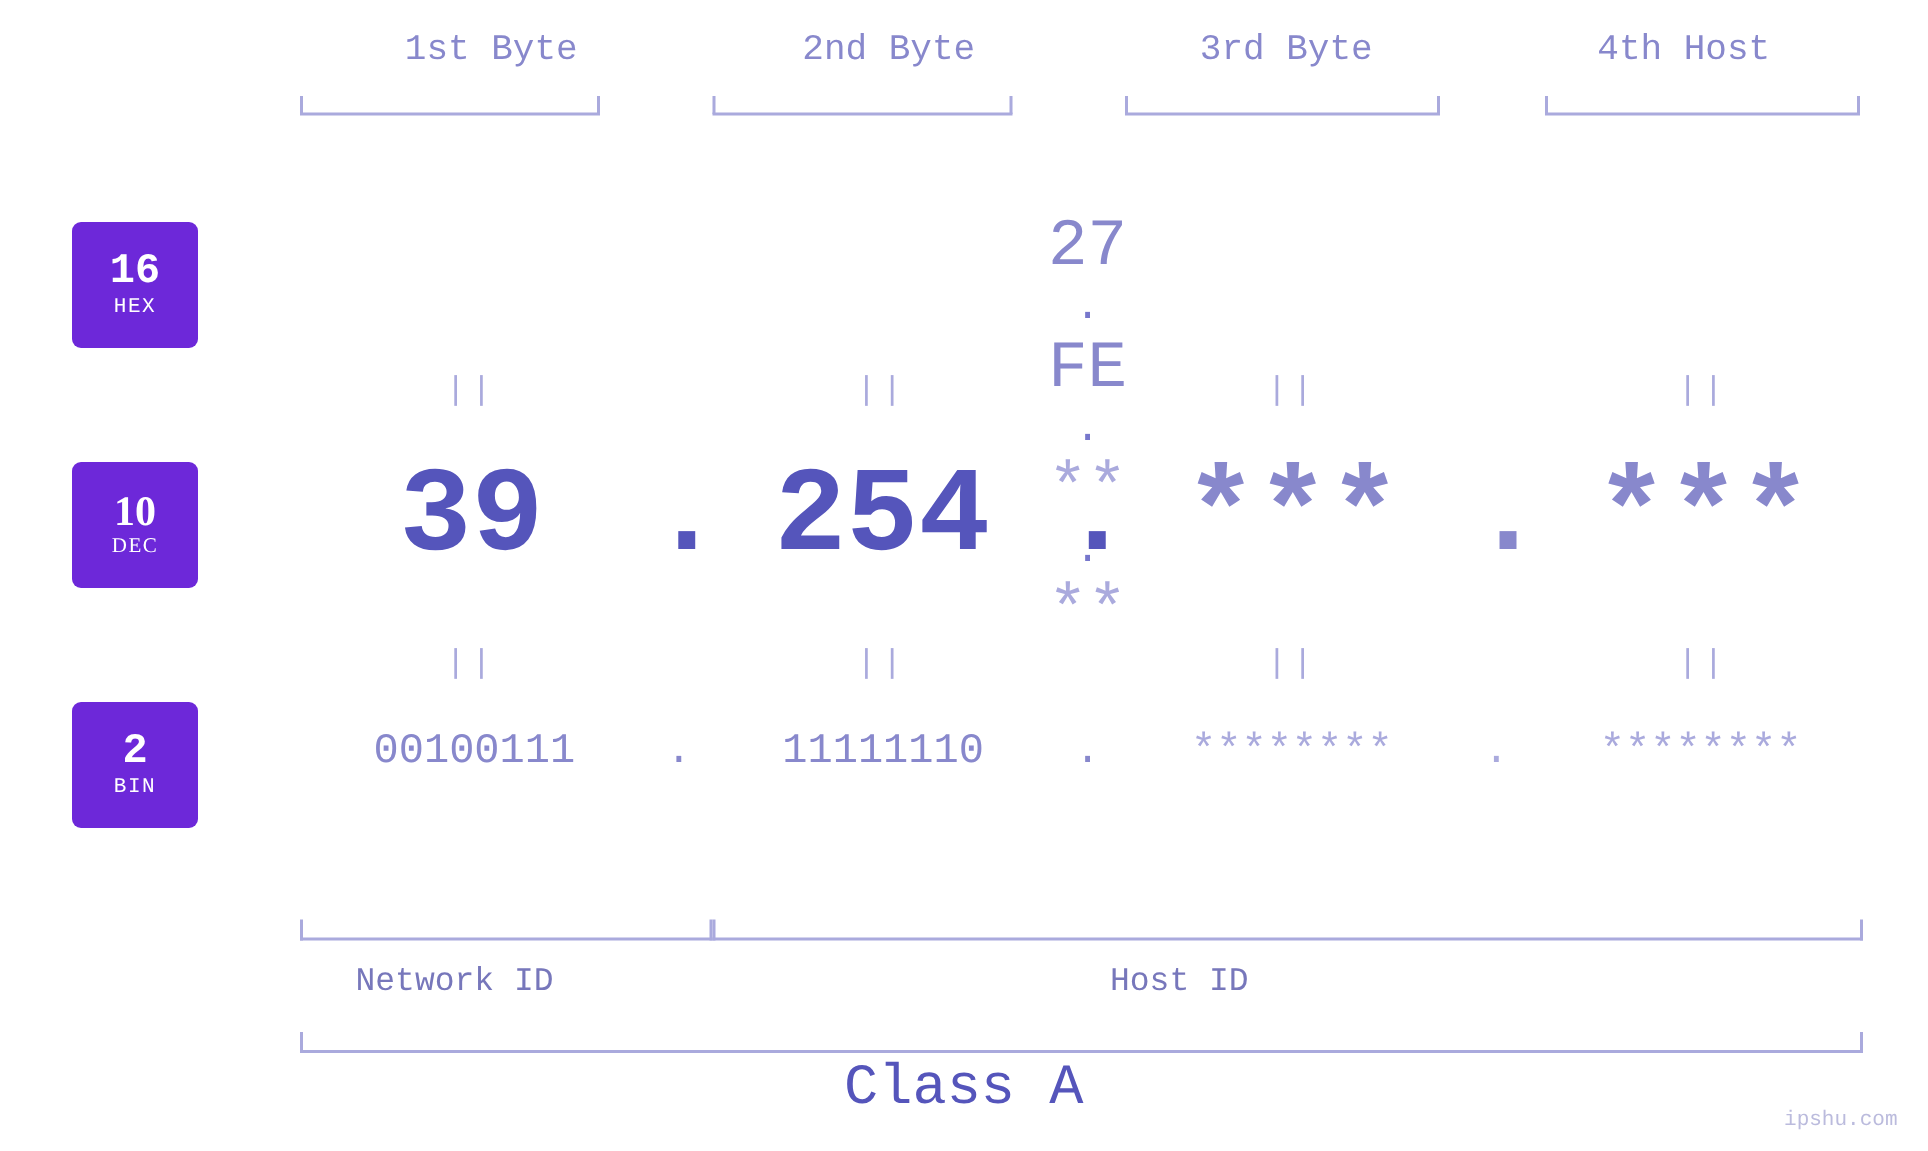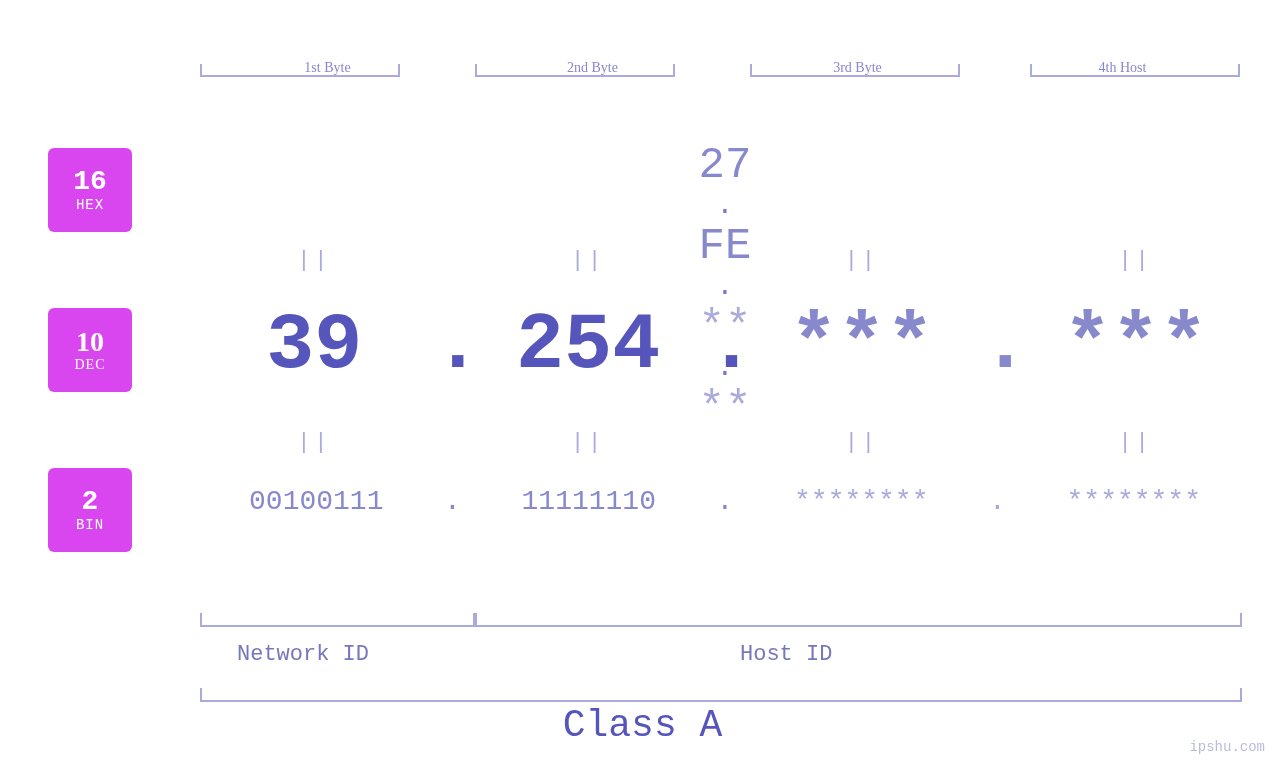--- a/index.html
+++ b/index.html
@@ -26,24 +26,23 @@
       position: absolute;
       top: 20px;
       left: 195px;
       right: 30px;
     }
 
     .col-header {
       flex: 1;
       text-align: center;
       color: #8888cc;
-      font-size: 14px;
-      font-family: Liberation Serif, serif;
+      font-size: 24px;
+      font-family: Liberation Mono, monospace;
       font-weight: normal;
-      margin-top: 40px;
     }
 
     
     .bracket-line {
       position: absolute;
       top: 75px;
       height: 2px;
       background: #aaaadd;
     }
 
@@ -60,21 +59,21 @@
       background: #aaaadd;
       top: 64px;
     }
 
     
     .row-label {
       position: absolute;
       left: 48px;
       width: 84px;
       height: 84px;
-      background: #d946ef;
+      background: #6d28d9;
       border-radius: 6px;
       display: flex;
       flex-direction: column;
       align-items: center;
       justify-content: center;
       color: #fff;
     }
 
     .row-label .num {
       font-size: 28px;

